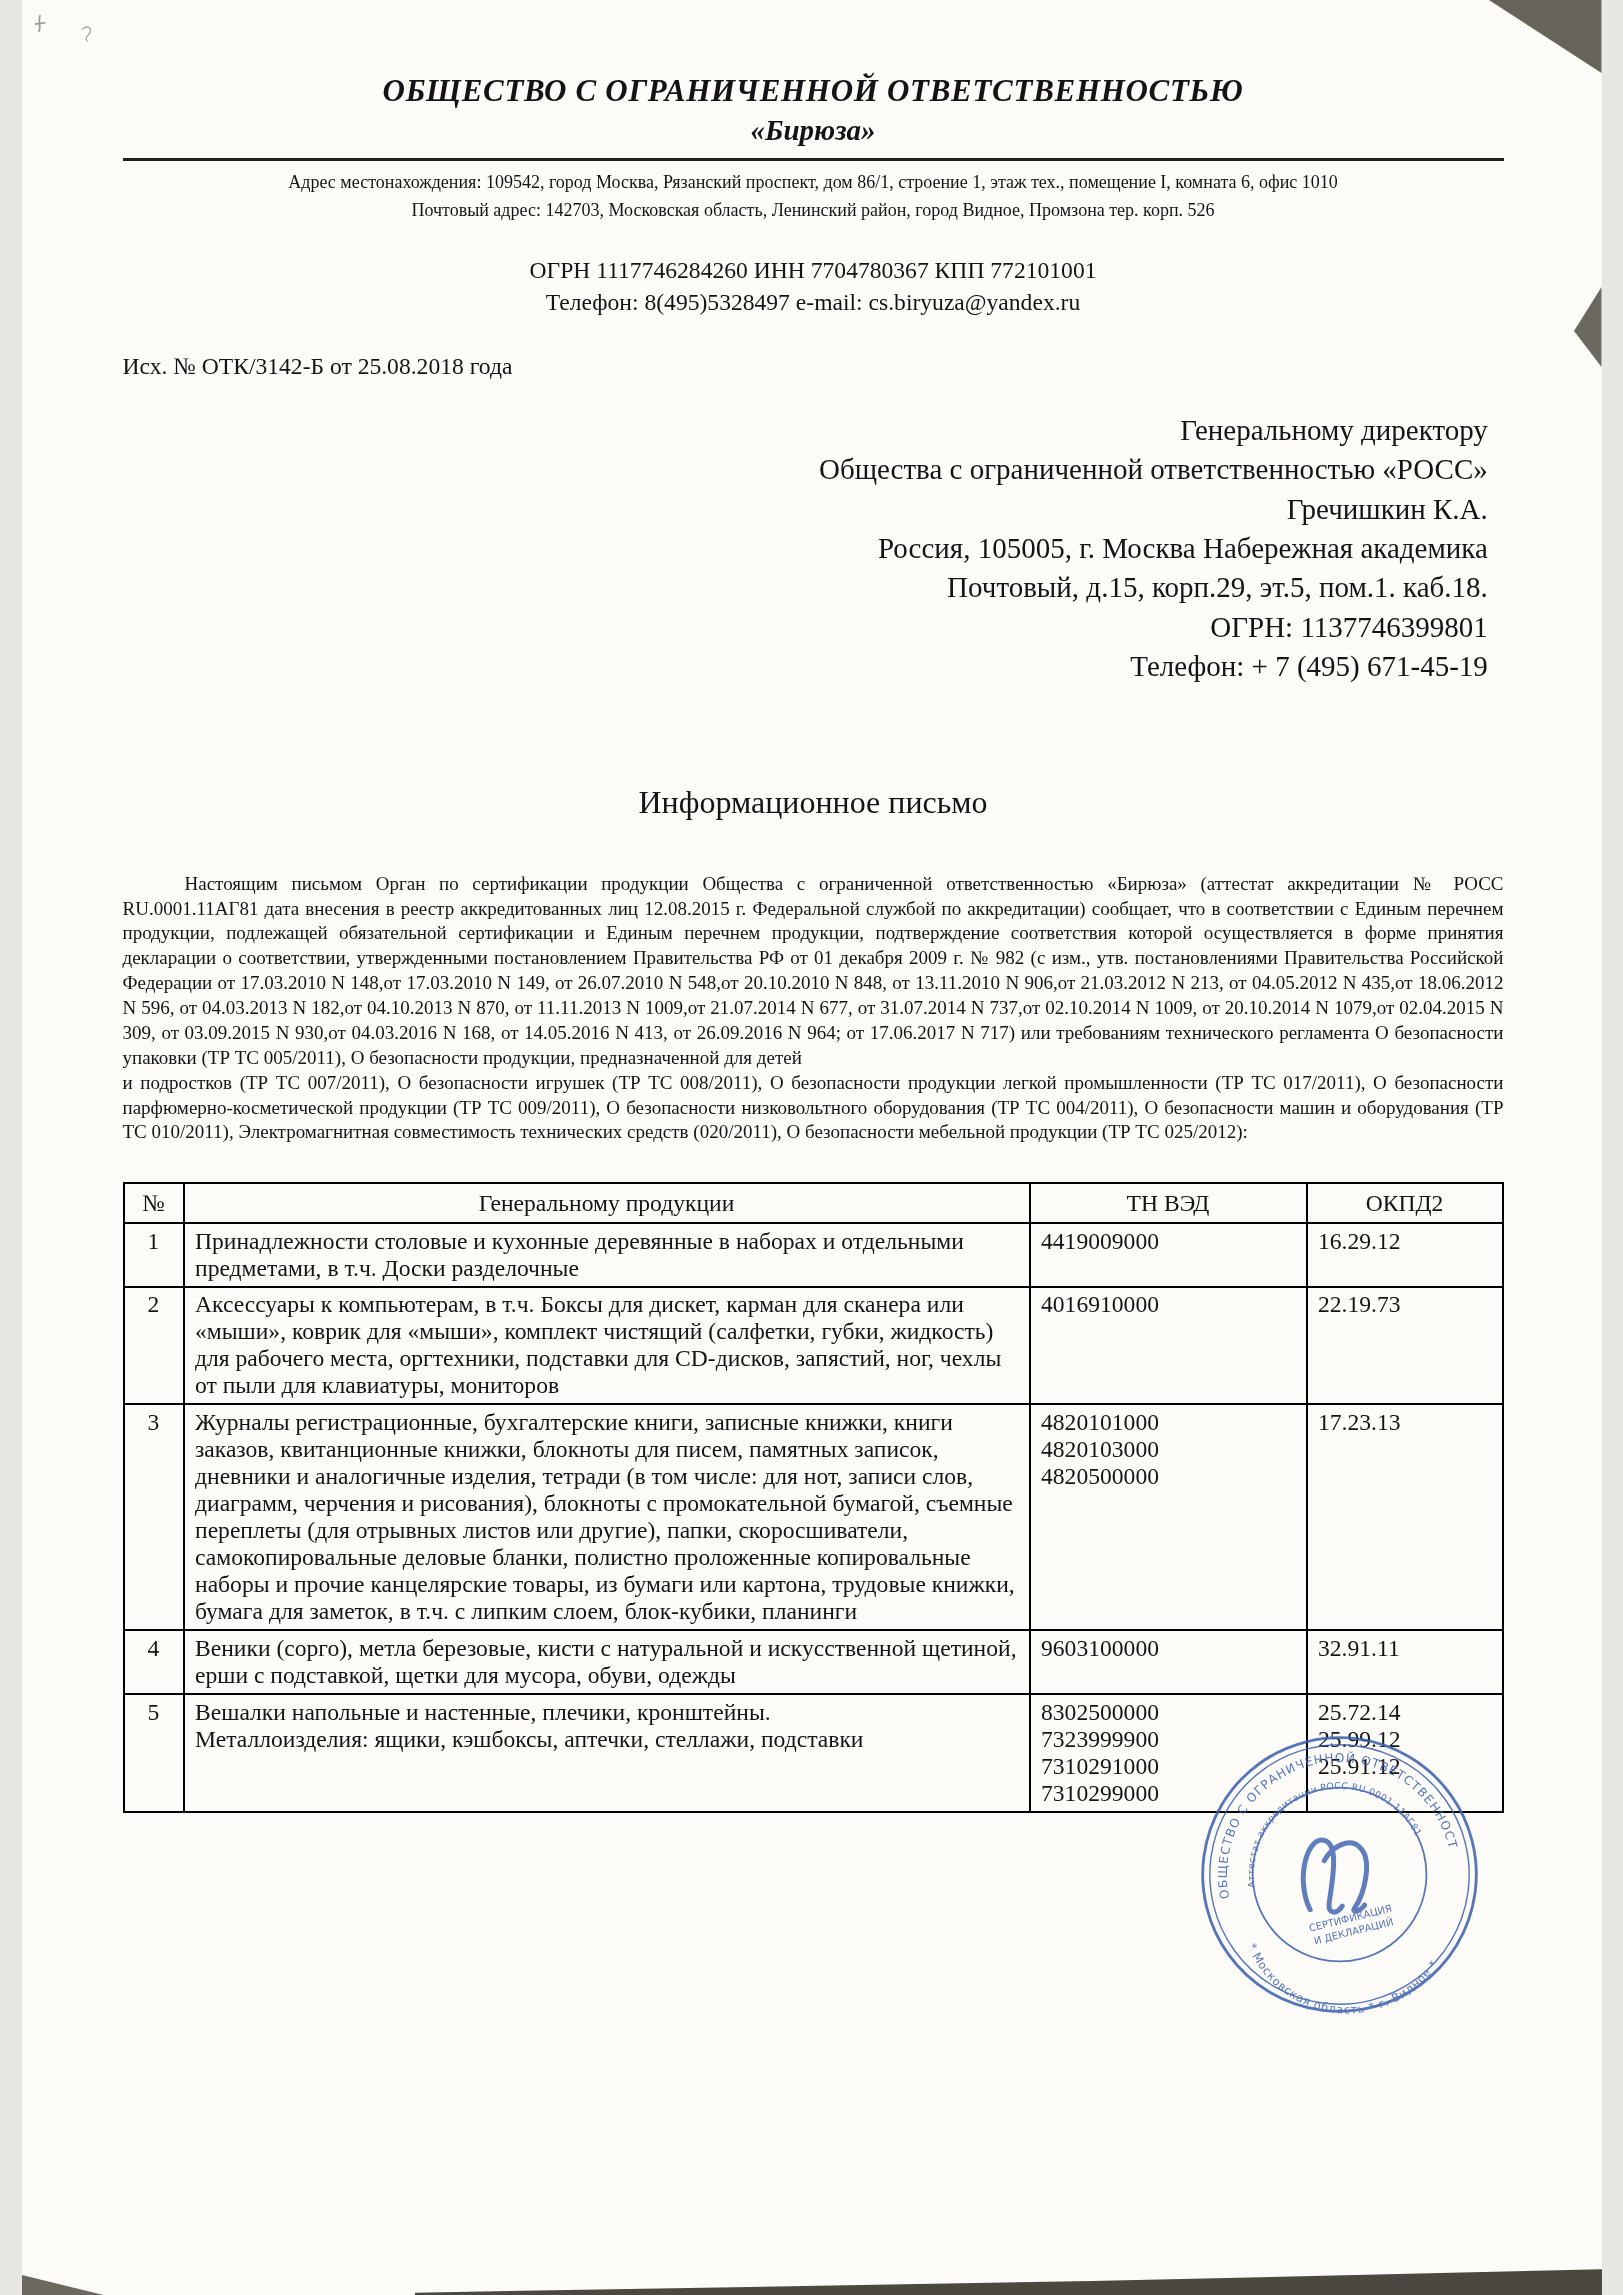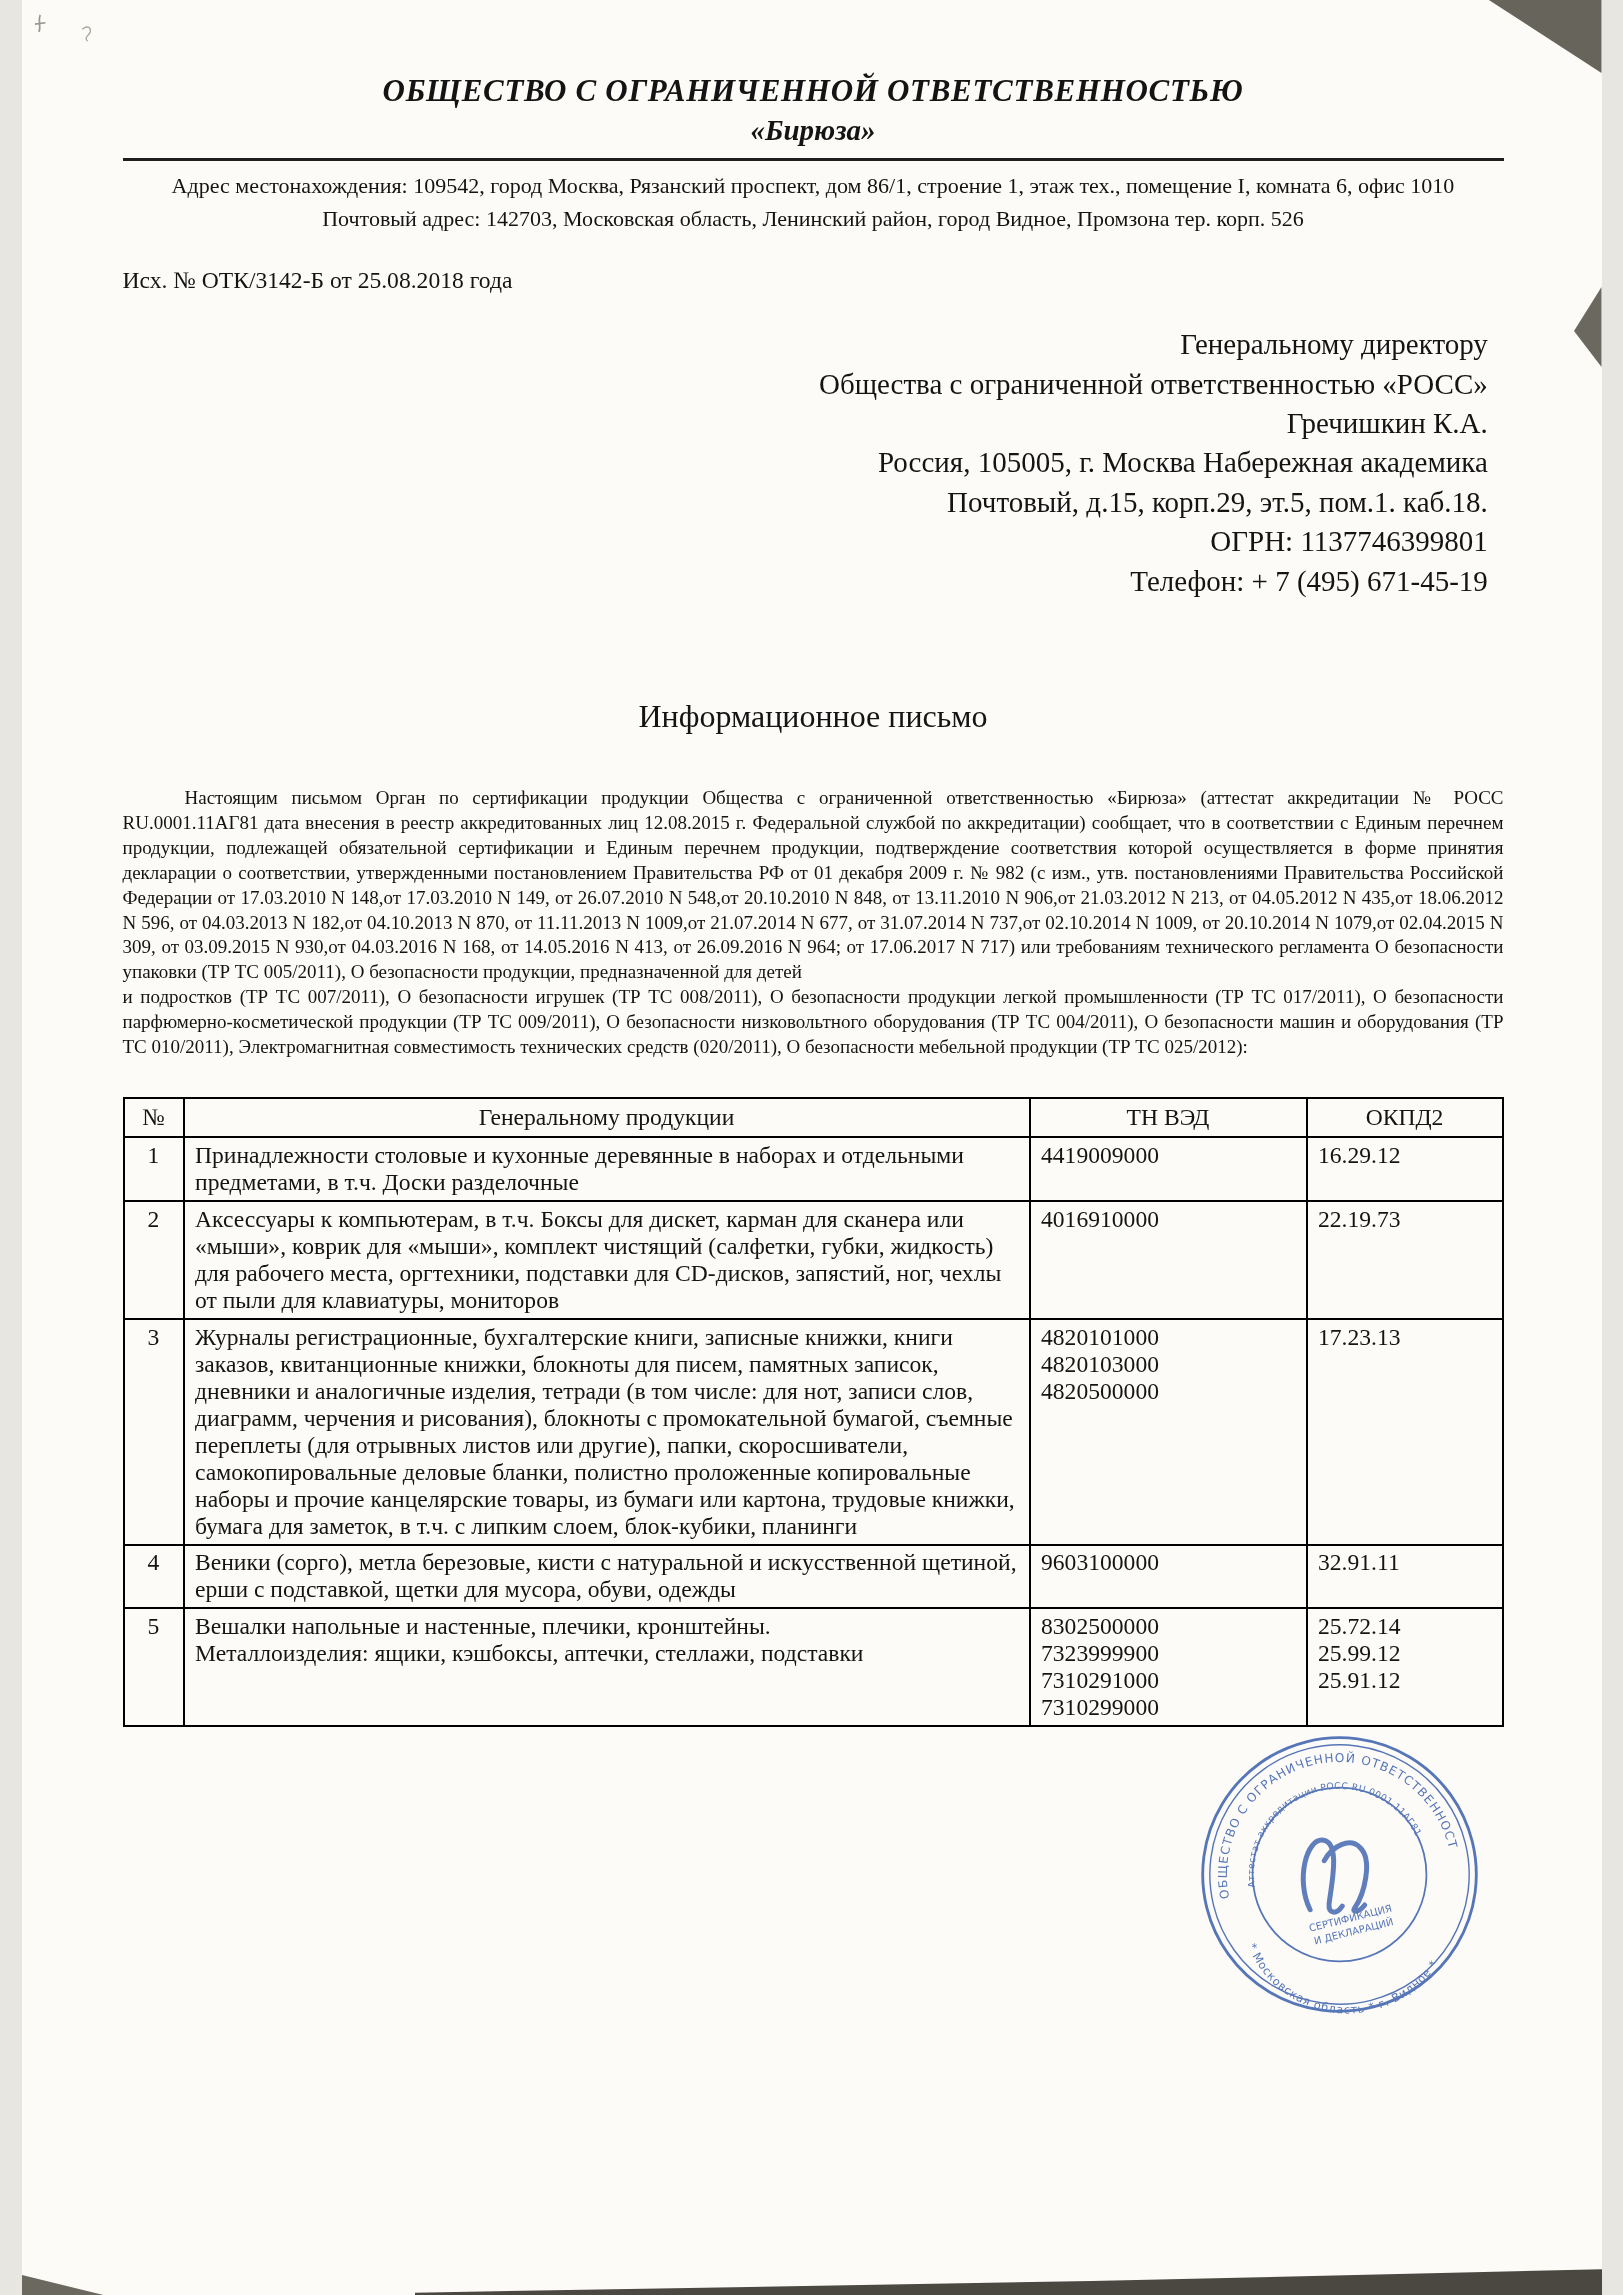--- a/index.html
+++ b/index.html
@@ -6,21 +6,21 @@
   html,body { margin:0; padding:0; background:#e8e6e1; }
   .page {
     position:relative; width:1580px; height:2295px; background:#fcfbf7;
     font-family:"Liberation Serif","DejaVu Serif",serif; color:#141414;
     overflow:hidden; margin:0 auto;
   }
   .content { padding:73px 98px 0 101px; }
   .org-name1 { font-size:31px; font-weight:bold; font-style:italic; text-align:center; letter-spacing:0.7px; }
   .org-name2 { font-size:29px; font-weight:bold; font-style:italic; text-align:center; margin-top:5.2px; }
   .rule { border-bottom:3.9px solid #1e1e1e; margin-top:10.5px; }
-  .addr { text-align:center; font-size:22px; line-height:1.32; margin-top:10.5px; }
+  .addr { text-align:center; font-size:18px; line-height:1.32; margin-top:10.5px; }
   .addr + .addr { margin-top:3.9px; }
   .reg-block { text-align:center; font-size:23.6px; line-height:1.38; margin-top:31px; }
   .ref-line { margin-top:34px; font-size:23.6px; }
   .recipient { margin-top:31px; text-align:right; font-size:29px; line-height:1.36; padding-right:15.7px; }
   .subject { text-align:center; margin-top:97px; font-size:32px; }
   .body-text { margin-top:51px; font-size:19px; line-height:1.31; text-align:justify; }
   .p1 { text-indent:62px; }
   .p2 { margin-top:0; }
   table.products { width:100%; border-collapse:collapse; margin-top:37px; font-size:23.6px; }
   table.products th, table.products td {
@@ -50,20 +50,24 @@
 <div class="page">
   <div class="content">
 
     <div class="org-name1">ОБЩЕСТВО С ОГРАНИЧЕННОЙ ОТВЕТСТВЕННОСТЬЮ</div>
     <div class="org-name2">«Бирюза»</div>
     <div class="rule"></div>
 
     <div class="addr">Адрес местонахождения: 109542, город Москва, Рязанский проспект, дом 86/1, строение 1, этаж тех., помещение I, комната 6, офис 1010</div>
     <div class="addr">Почтовый адрес: 142703, Московская область, Ленинский район, город Видное, Промзона тер. корп. 526</div>
 
+    <div class="reg-block">
+      <div>ОГРН 1117746284260 ИНН 7704780367 КПП 772101001</div>
+      <div>Телефон: 8(495)5328497 e-mail: cs.biryuza@yandex.ru</div>
+    </div>
 
     <div class="ref-line">Исх. № ОТК/3142-Б от 25.08.2018 года</div>
 
     <div class="recipient">
       <div>Генеральному директору</div>
       <div>Общества с ограниченной ответственностью «РОСС»</div>
       <div>Гречишкин К.А.</div>
       <div>Россия, 105005, г. Москва Набережная академика</div>
       <div>Почтовый, д.15, корп.29, эт.5, пом.1. каб.18.</div>
       <div>ОГРН: 1137746399801</div>

